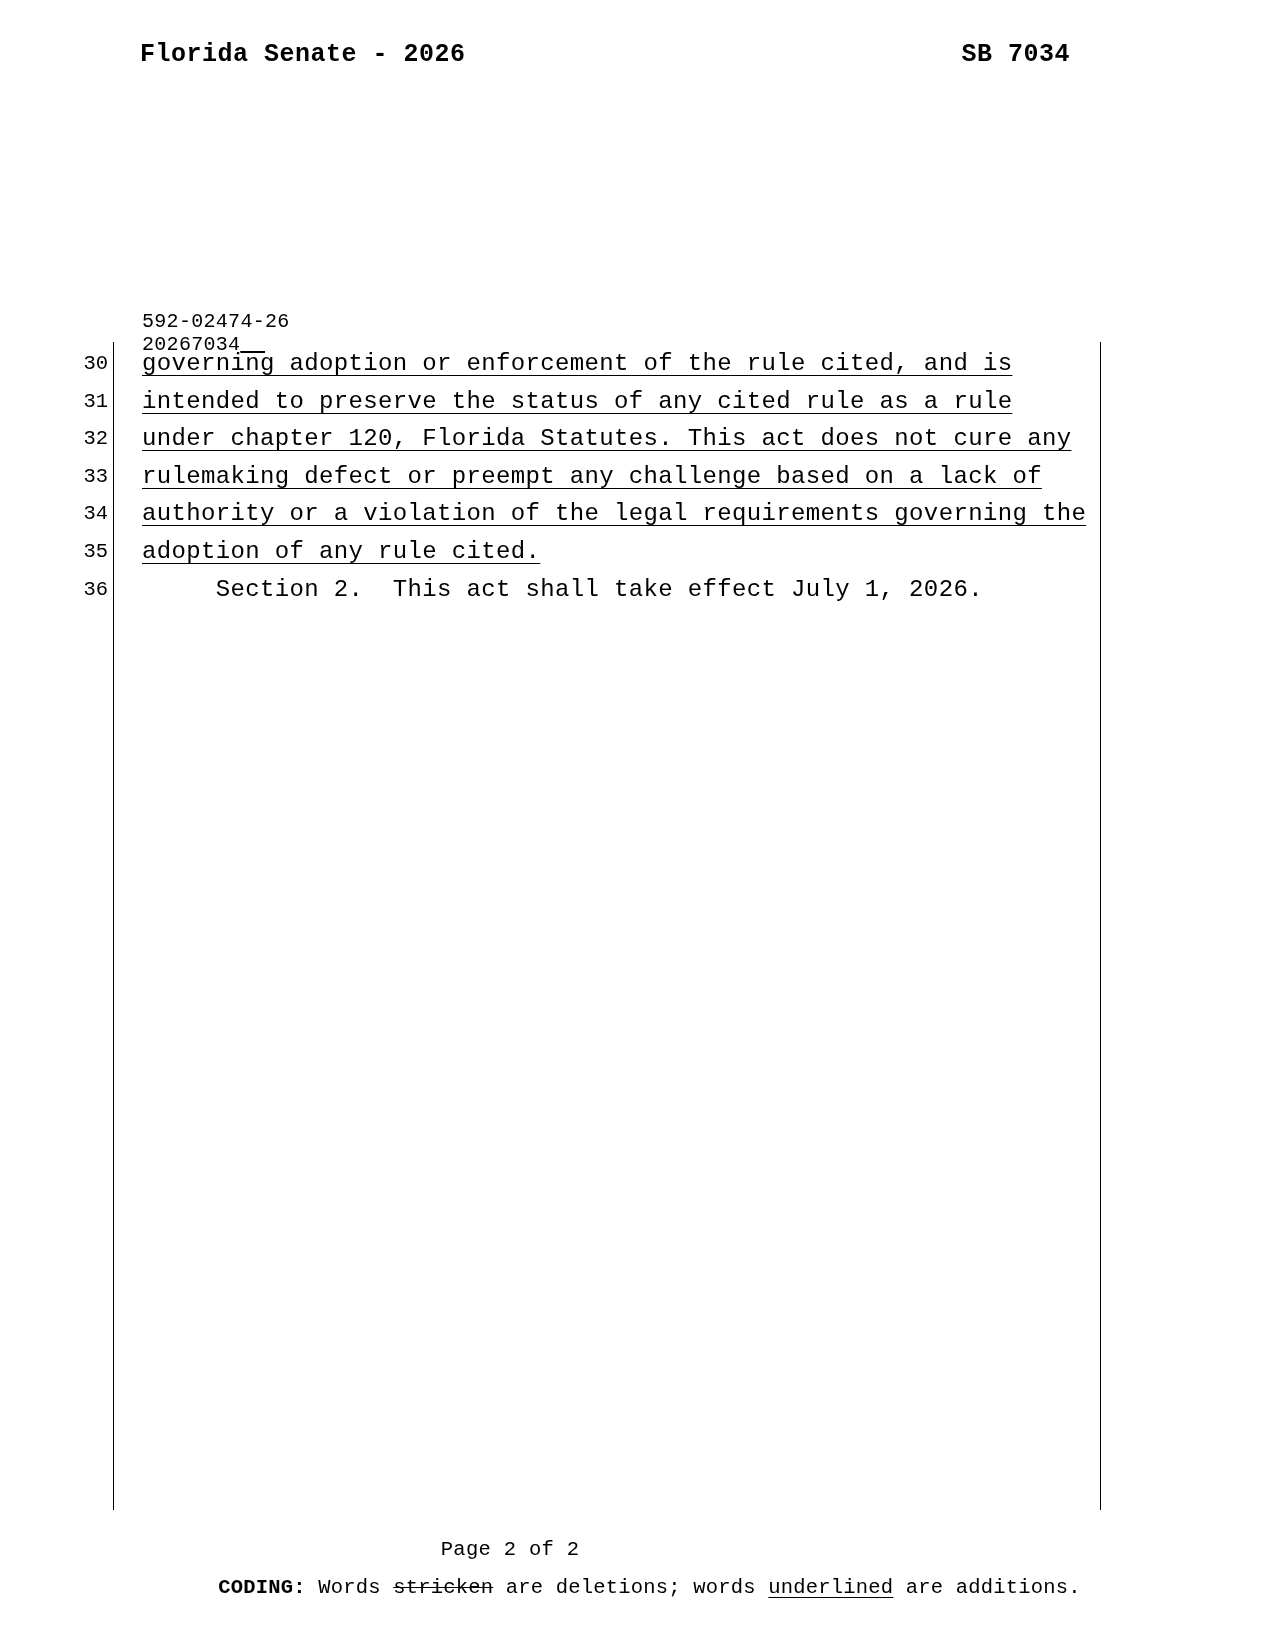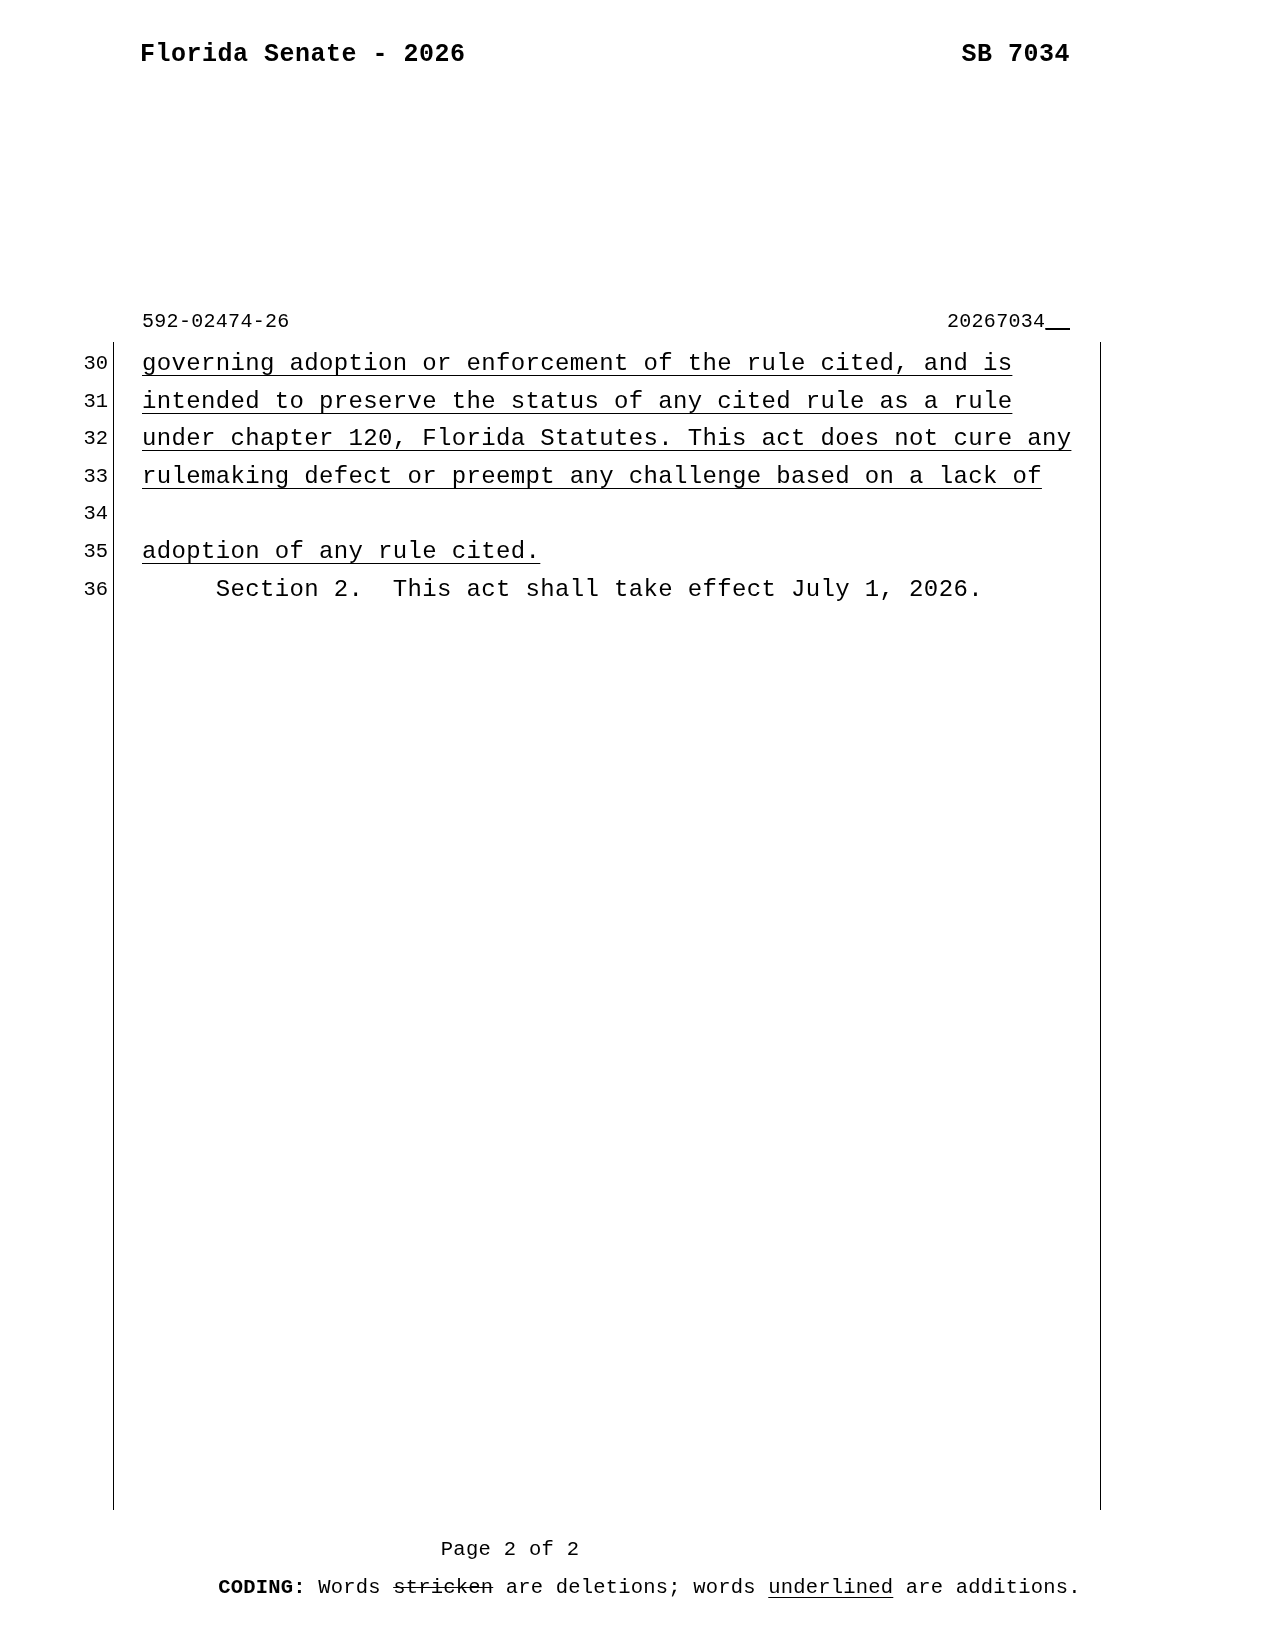--- a/index.html
+++ b/index.html
@@ -35,24 +35,24 @@
   .bill-id-line {
     position: absolute;
     left: 142px;
     top: 310px;
     width: 928px;
     display: flex;
     justify-content: space-between;
     align-items: baseline;
     font-size: 20px;
     letter-spacing: 0.3px;
+    flex-direction: column;
   }
   .bill-id-right {
     white-space: pre;
-    margin-left: 41px;
   }
   .bill-id-blank {
     text-decoration: underline;
   }
 
   
   .rule-left {
     position: absolute;
     left: 113px;
     top: 342px;
@@ -177,20 +177,21 @@
       <span class="line-text added">under chapter 120, Florida Statutes. This act does not cure any</span>
     </div>
 
     <div class="line-row">
       <span class="line-no">33</span>
       <span class="line-text added">rulemaking defect or preempt any challenge based on a lack of</span>
     </div>
 
     <div class="line-row">
       <span class="line-no">34</span>
+      <span class="line-text added">authority or a violation of the legal requirements governing the</span>
     </div>
 
     <div class="line-row">
       <span class="line-no">35</span>
       <span class="line-text added">adoption of any rule cited.</span>
     </div>
 
     <div class="line-row">
       <span class="line-no">36</span>
       <span class="line-text">     Section 2.  This act shall take effect July 1, 2026.</span>

